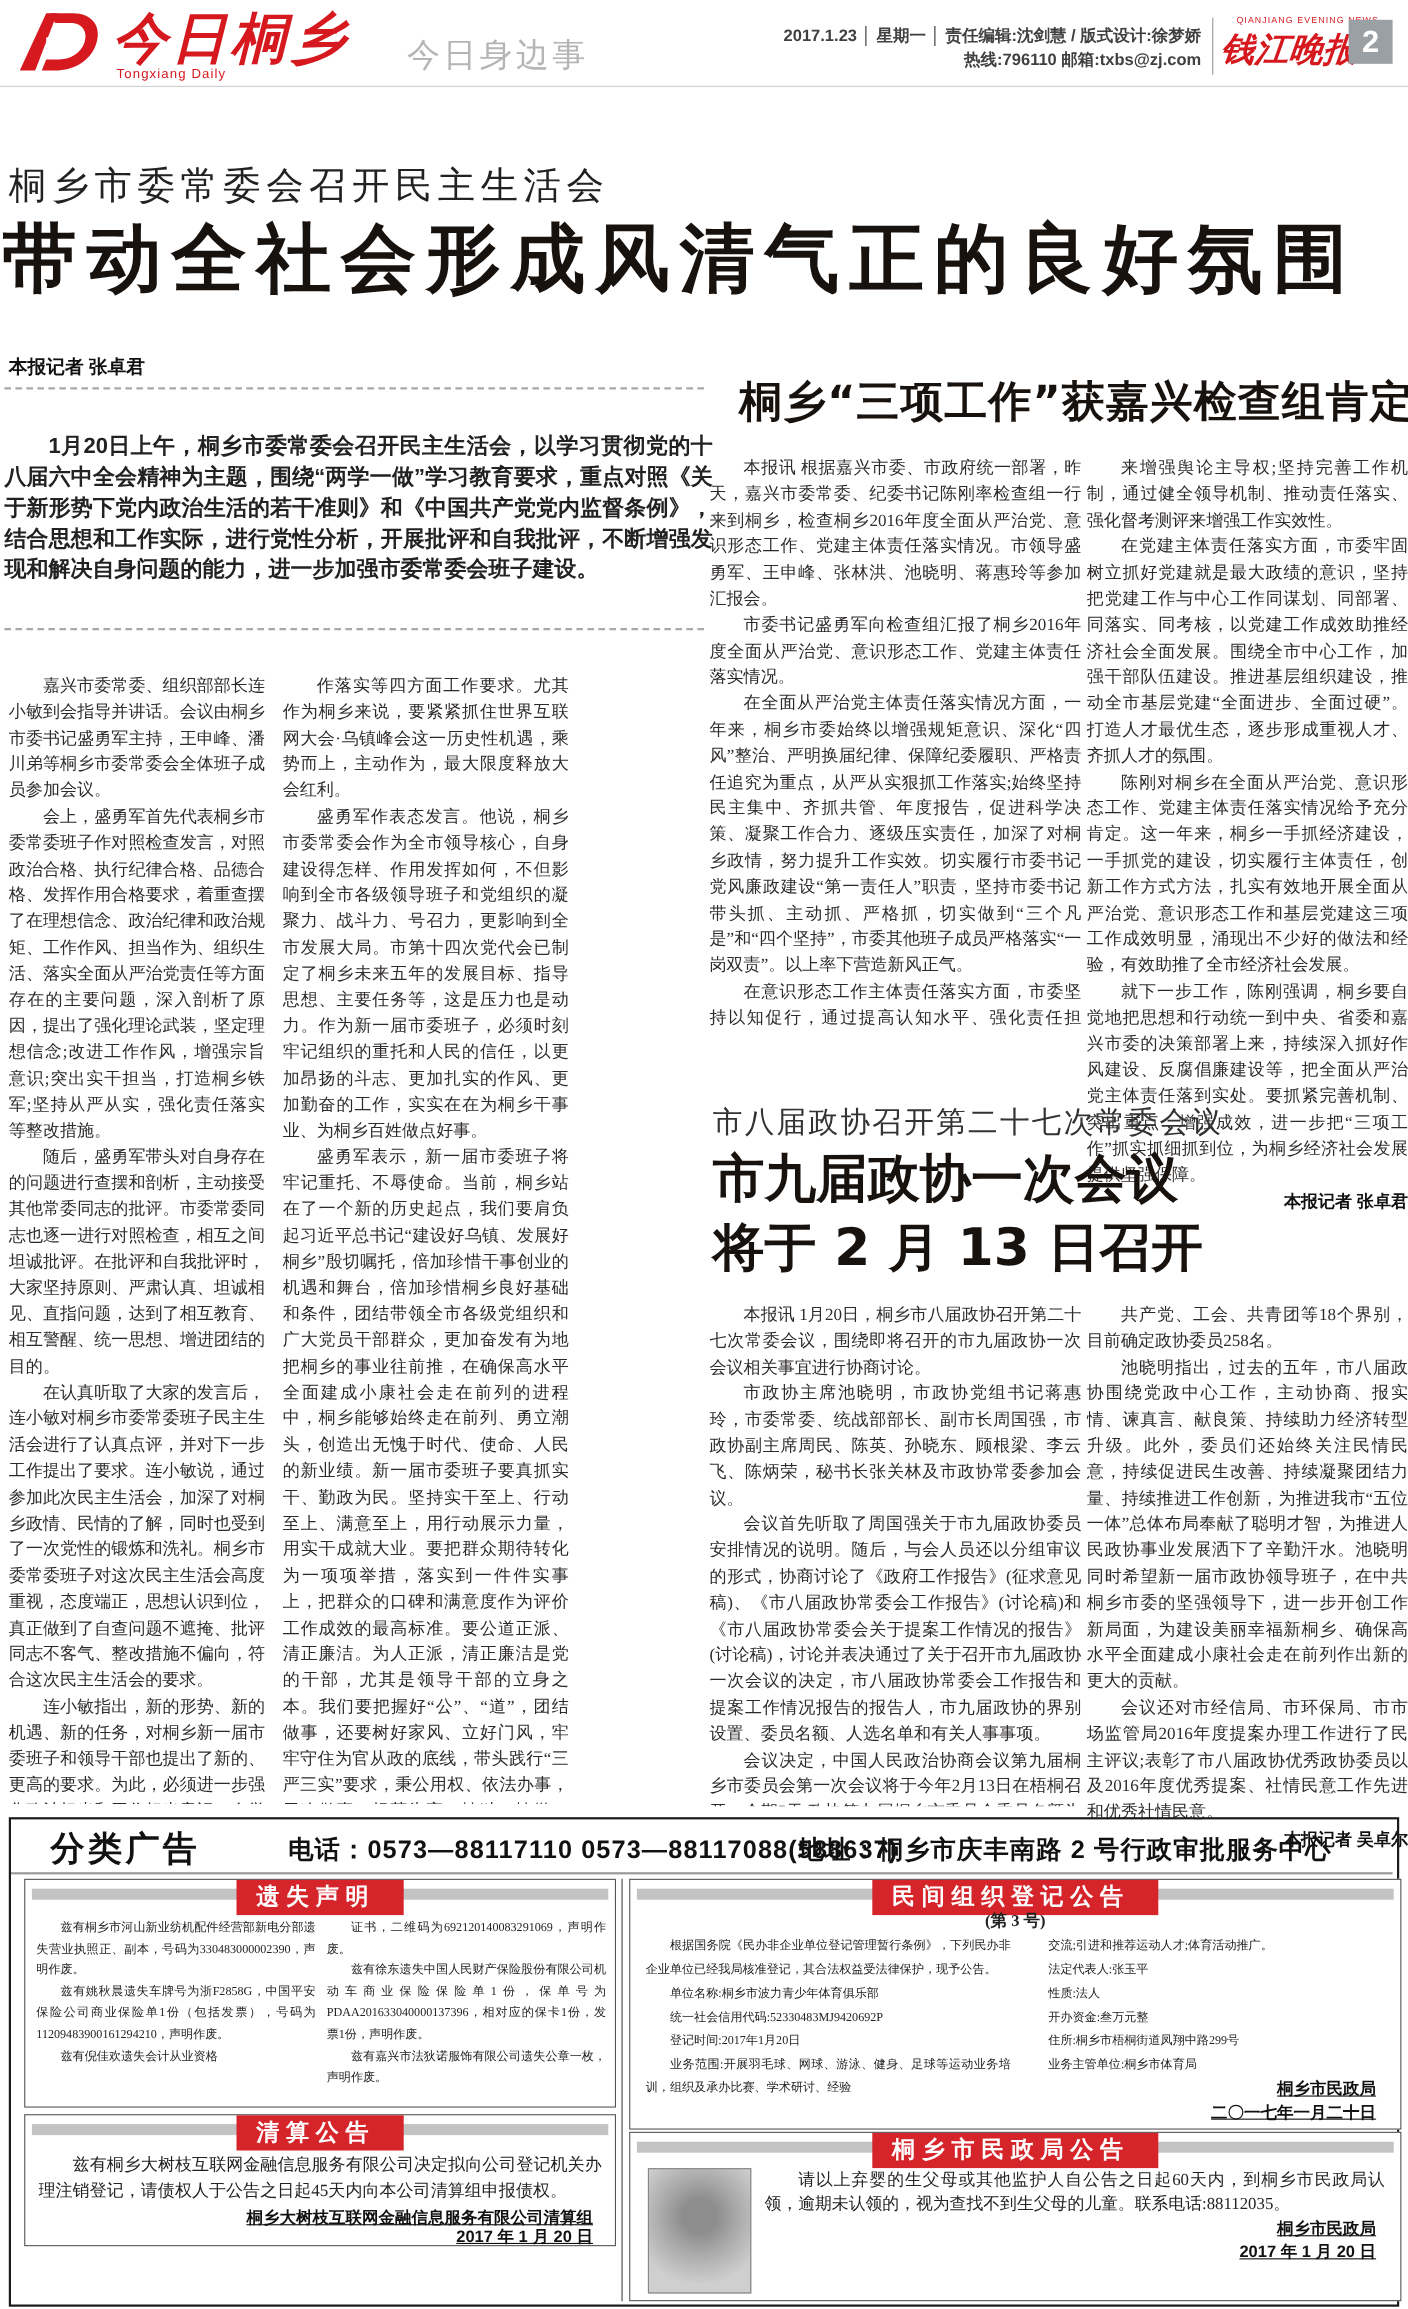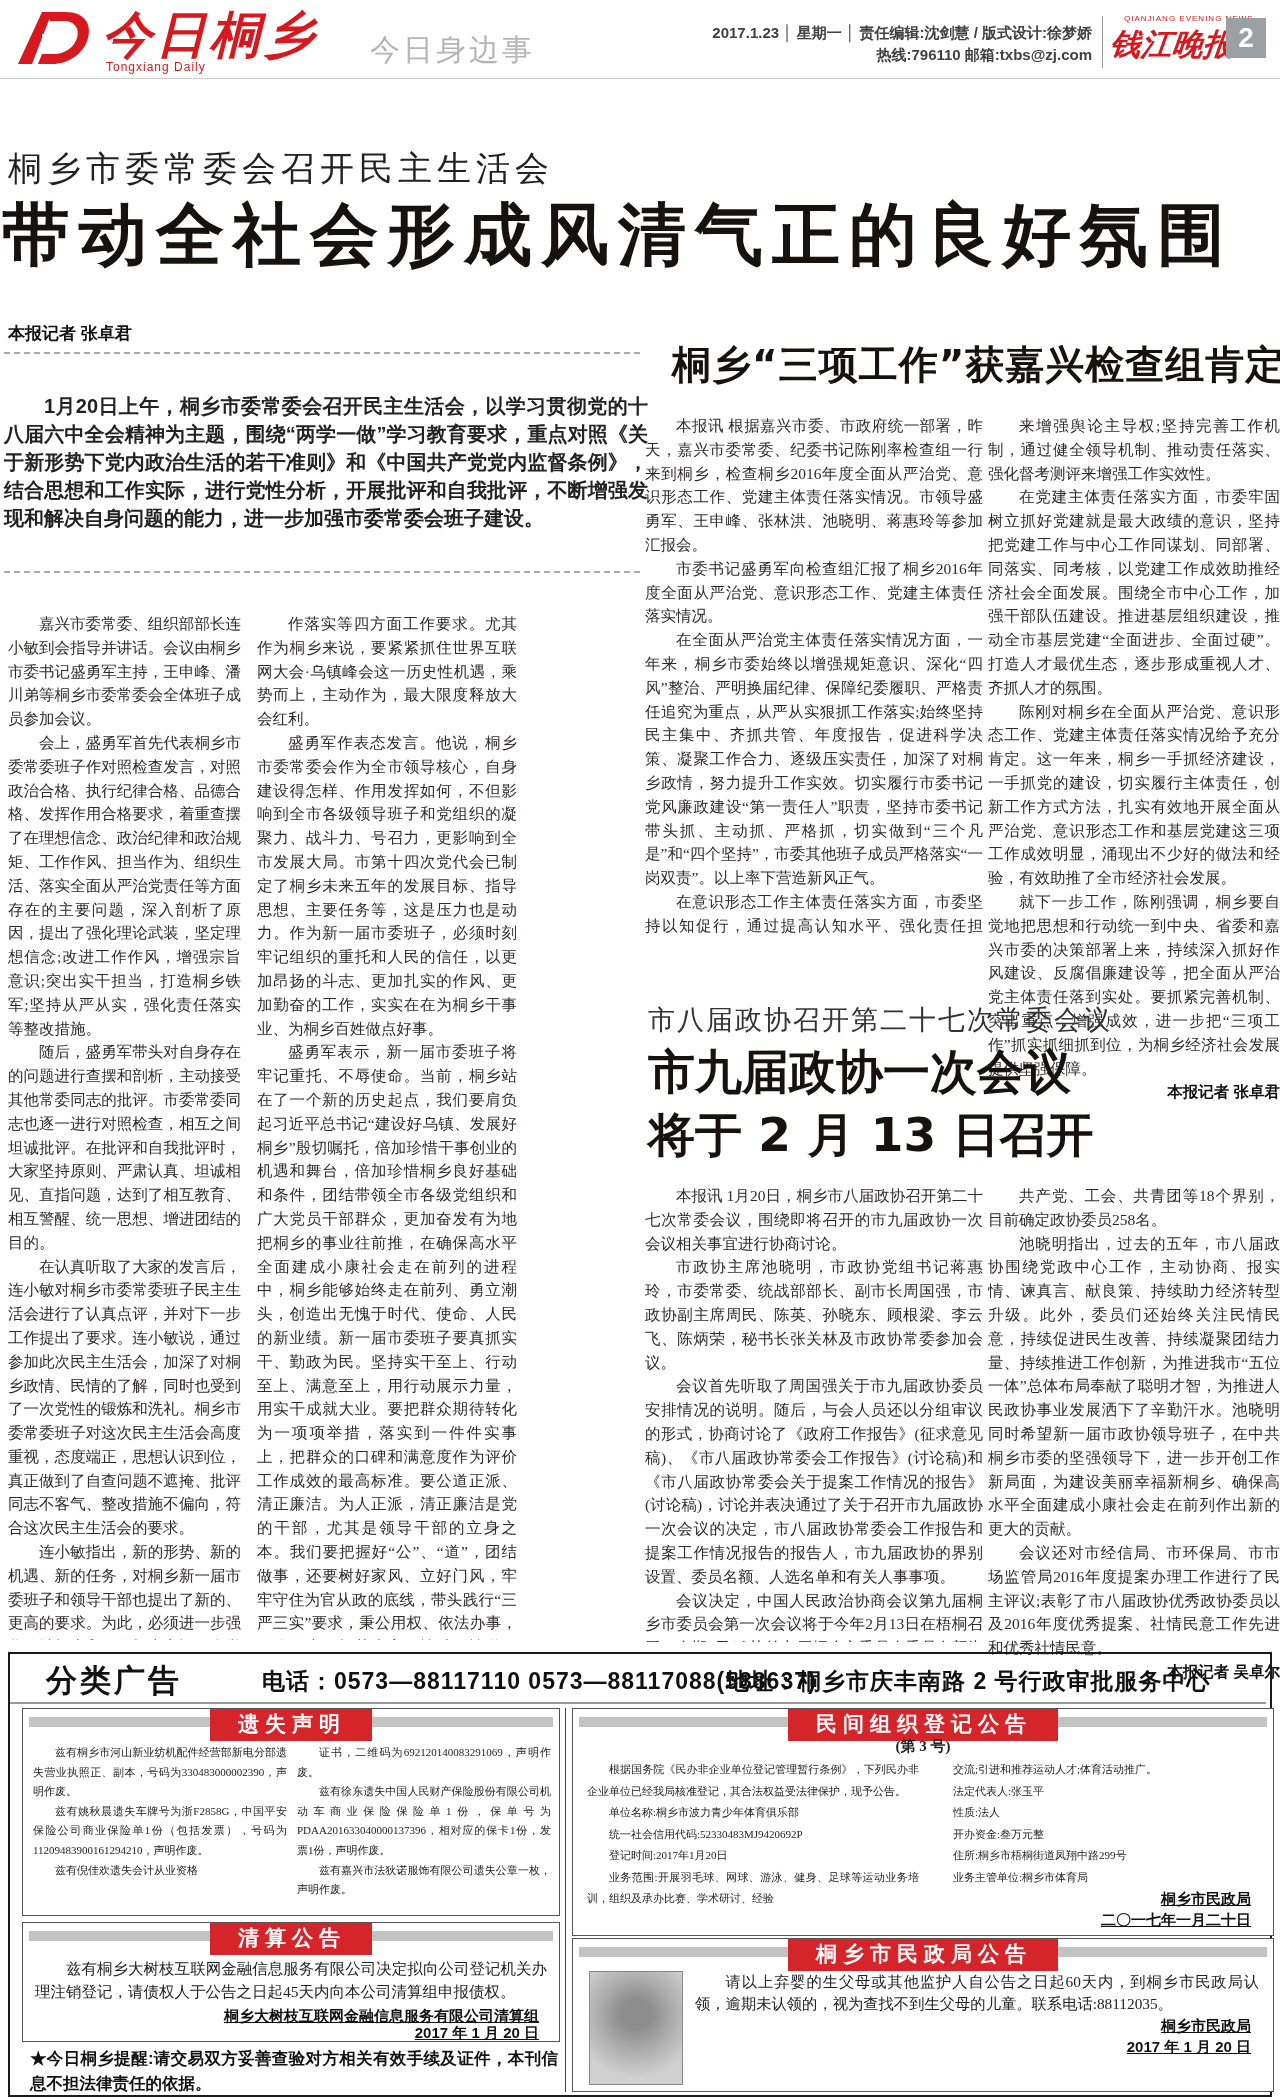--- a/index.html
+++ b/index.html
@@ -42,21 +42,21 @@
   
   .frame{border:2px solid #1a1a1a;}
   .cls-label{font-family:"DejaVu Sans",sans-serif;font-weight:900;font-size:31px;color:#111;letter-spacing:3px;}
   .cls-info{font-family:"Liberation Sans",sans-serif;font-weight:bold;font-size:23px;color:#111;letter-spacing:1px;}
   .bar-rule{background:#9a9a9a;height:2px;}
   .vdivider{width:1px;background:#444;}
   .ad-box{position:absolute;border:1px solid #555;background:#fff;}
   .ad-bar{position:absolute;left:6px;right:6px;top:8px;height:10px;background:#c3c3c3;}
   .ad-plate{position:absolute;top:0;left:50%;transform:translateX(-50%);background:#d6252a;color:#fff;
             font-family:"DejaVu Sans",sans-serif;font-weight:bold;font-size:21px;letter-spacing:6px;
-            padding:1px 26px 3px 28px;white-space:nowrap;}
+            padding:1px 26px 3px 18px;white-space:nowrap;}
   .ad-sub{position:absolute;left:0;right:0;text-align:center;font-weight:bold;font-size:15px;color:#222;}
   .ad-col{position:absolute;font-size:11px;line-height:19.6px;text-align:justify;overflow:hidden;color:#222;}
   .ad-col p{margin:0;text-indent:2em;}
   .ad-col-loose{line-height:21.5px;}
   .sig{text-align:right;font-weight:bold;font-family:"Liberation Sans",sans-serif;font-size:15px;
        color:#111;margin:2px 8px 0 0;text-decoration:underline;}
   .photo{background:#b9b9b9;border:1px solid #888;
          background-image:radial-gradient(circle at 50% 38%, #8d8d8d 0 18%, #a8a8a8 40%, #cfcfcf 75%);}
   .reminder{font-family:"Liberation Sans",sans-serif;font-weight:bold;font-size:16.5px;line-height:25px;
             color:#111;text-align:justify;}
@@ -210,15 +210,14 @@
     <div class="photo" style="position:absolute;left:16px;top:32px;width:92px;height:112px;"></div>
     <div style="position:absolute;left:122px;top:32px;width:564px;">
       <div class="ad-col" style="position:static;width:564px;font-size:15.3px;line-height:22px;">
         <p>请以上弃婴的生父母或其他监护人自公告之日起60天内，到桐乡市民政局认领，逾期未认领的，视为查找不到生父母的儿童。联系电话:88112035。</p>
       </div>
       <div class="sig">桐乡市民政局</div>
       <div class="sig">2017 年 1 月 20 日</div>
     </div>
   </div>
 
-  <div class="abs reminder" style="left:30px;top:2046px;width:528px;">★今日桐乡提醒:请交易双方妥善查验对方相关有效手续及证件，本刊信息不担法律责任的依据。</div>
 
 </div>
 
 </body></html>

